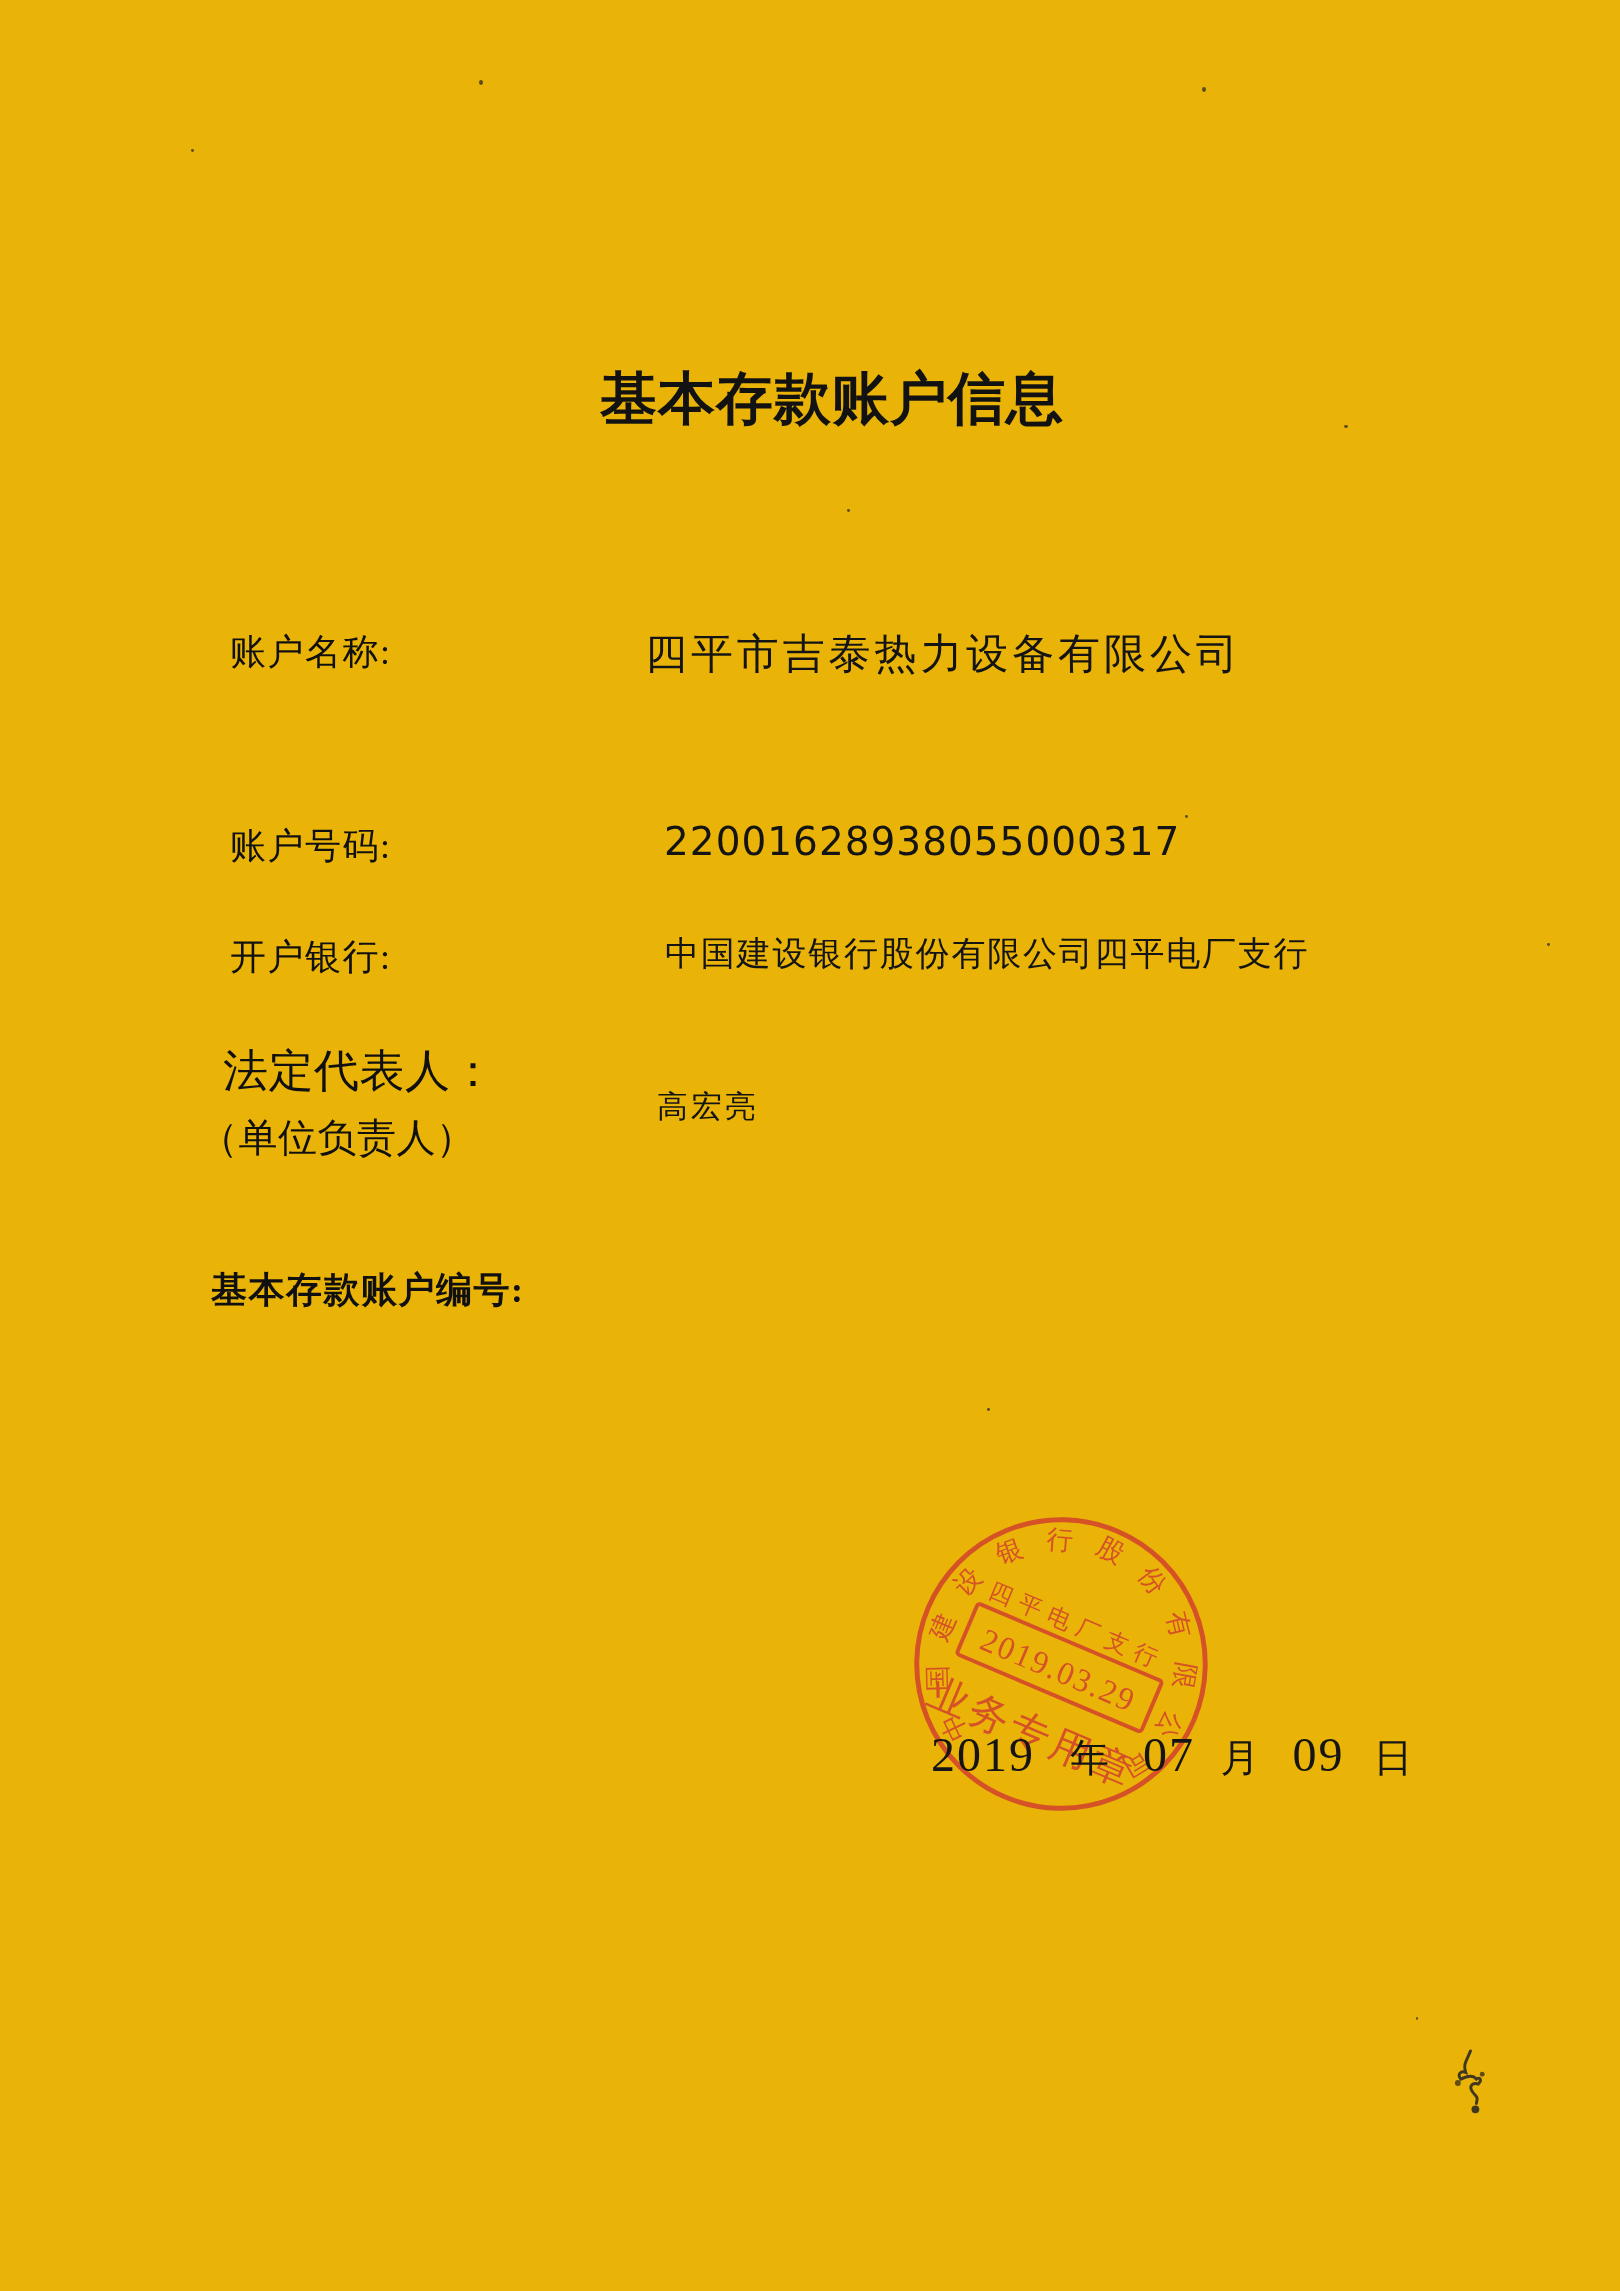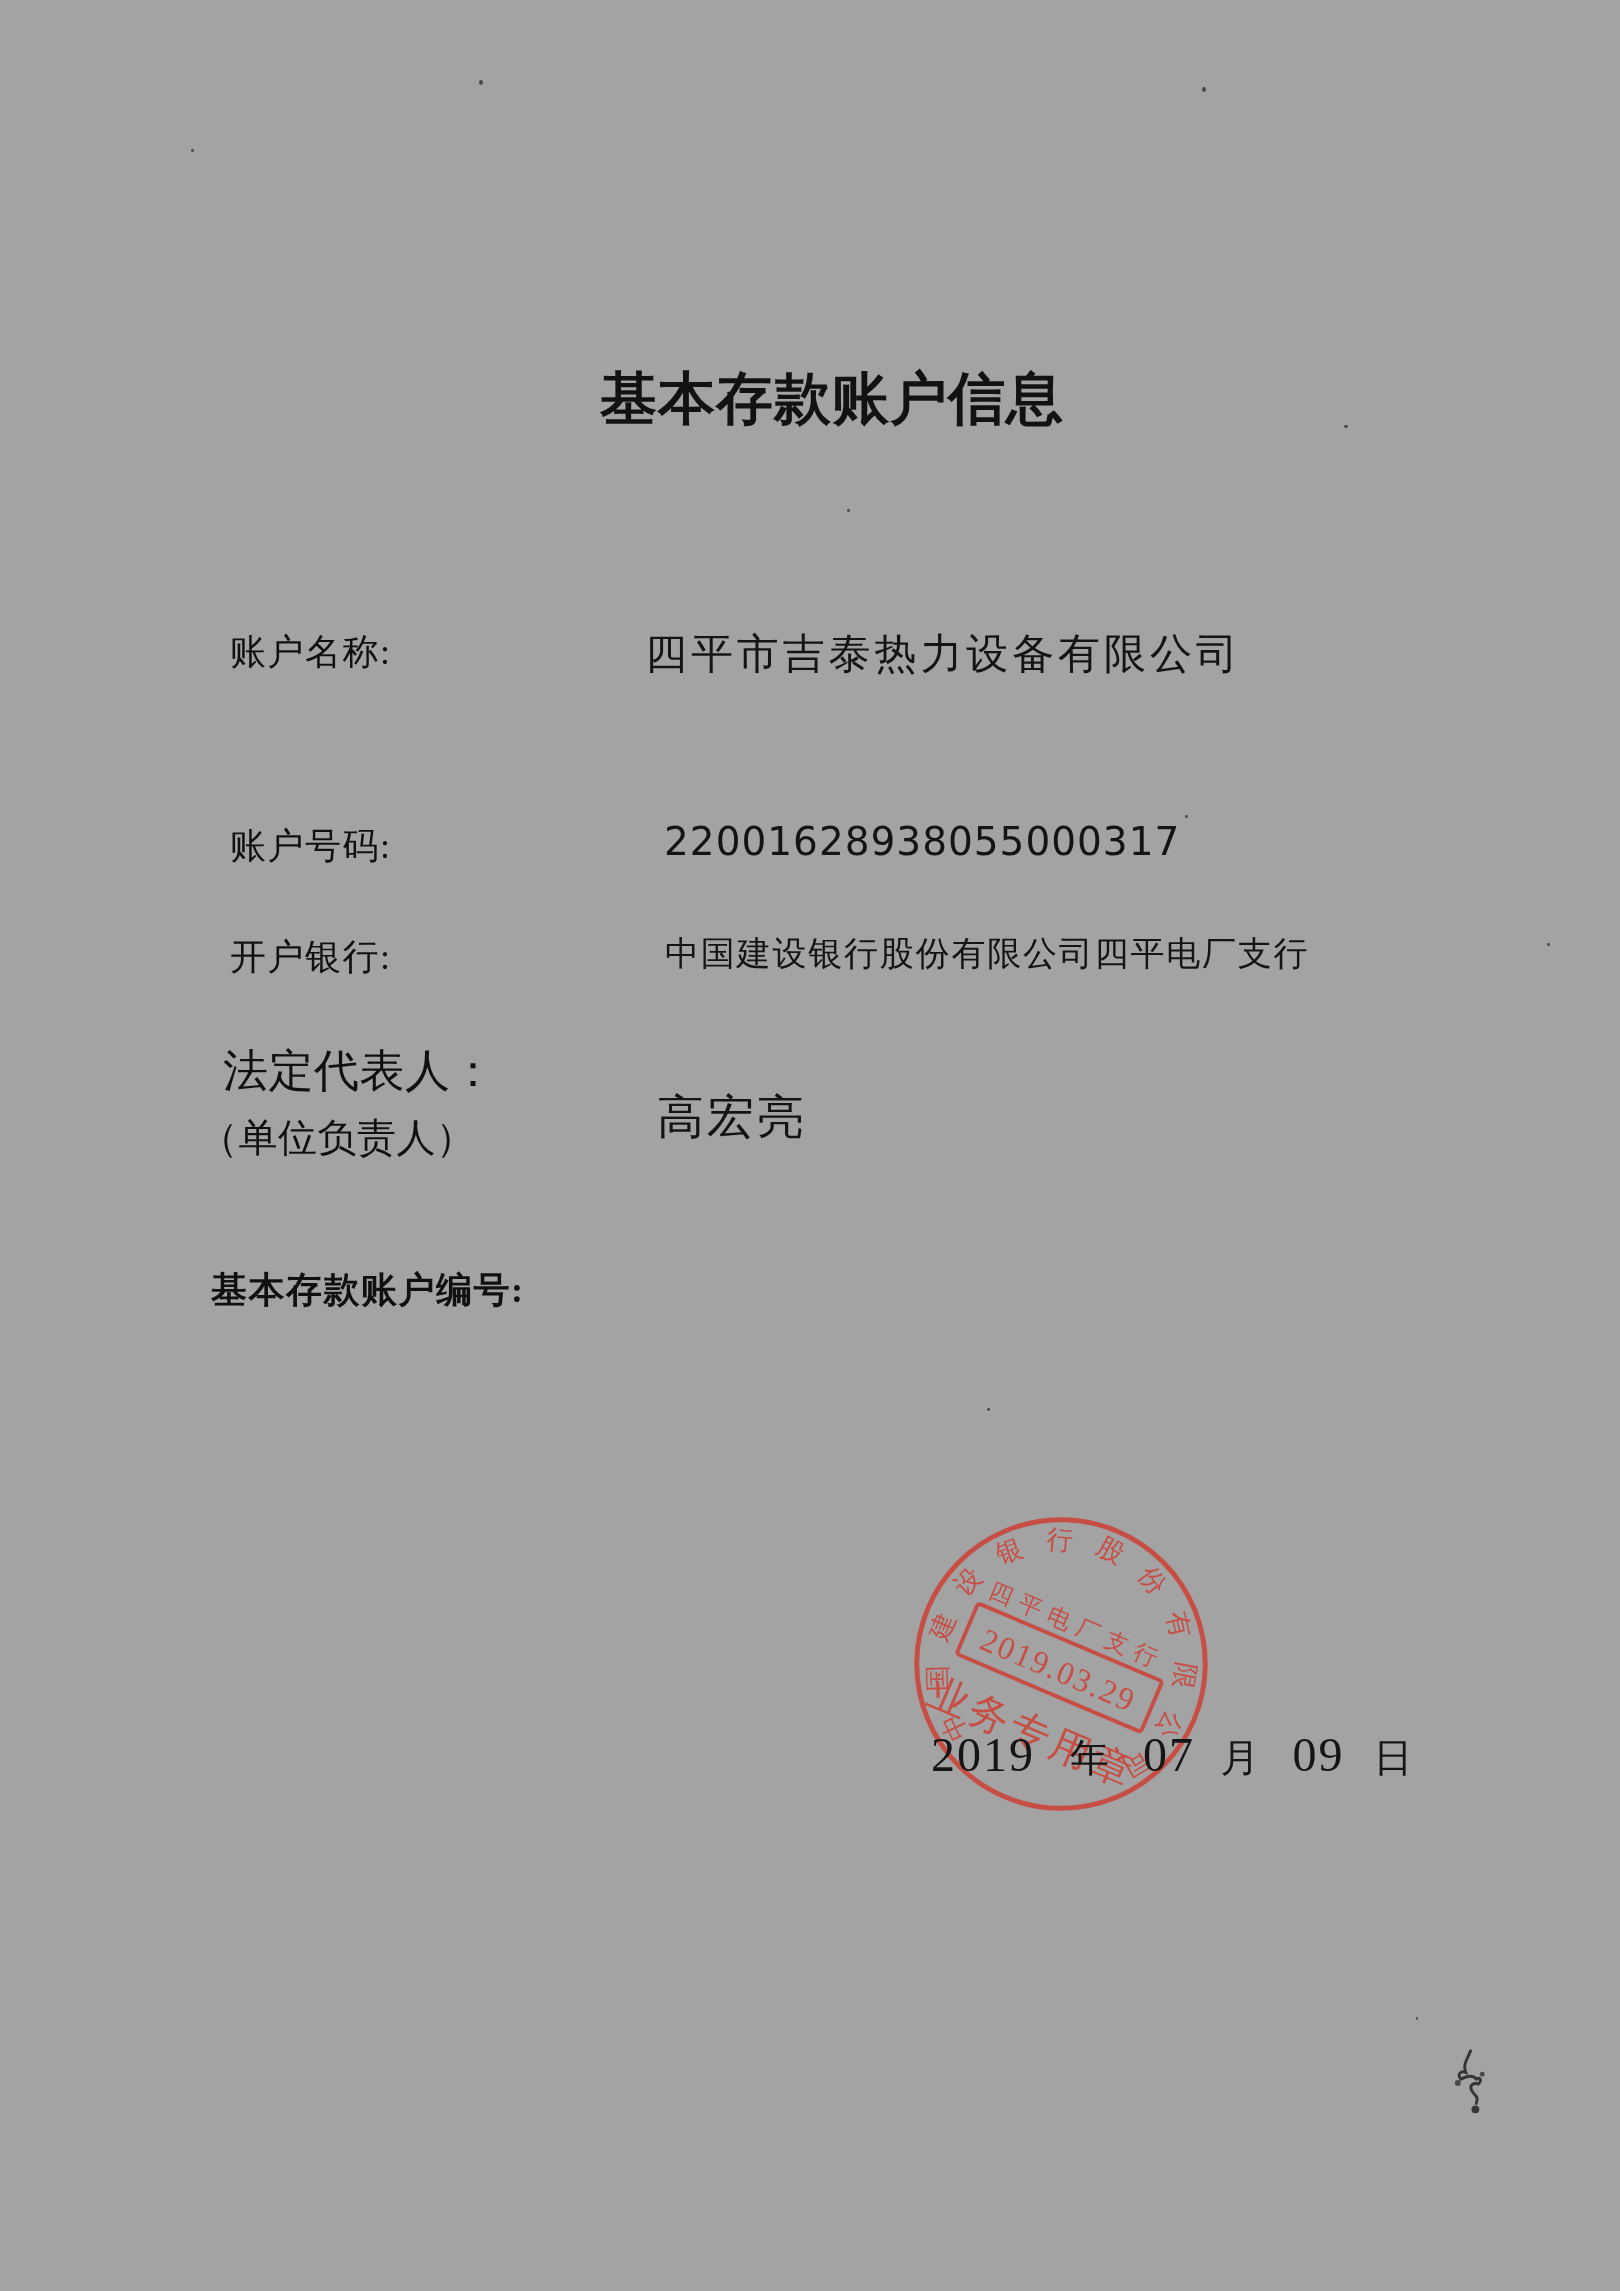--- a/index.html
+++ b/index.html
@@ -1,20 +1,20 @@
 <!DOCTYPE html>
 <html><head>
 <meta charset="utf-8">
 <style>
   * { margin:0; padding:0; box-sizing:border-box; }
   html,body { background:#ffffff; }
   .page {
     position:relative;
     width:1620px; height:2292px;
-    background:#a3a3a3;
+    background:#eab308;
     overflow:hidden;
     font-family:"Liberation Serif","DejaVu Serif",serif;
     color:#161616;
   }
   .cjk { font-family:"Liberation Serif","DejaVu Serif",serif; }
   .num { font-family:"DejaVu Sans","Liberation Sans",sans-serif; }
 
   .doc-title {
     position:absolute; left:600px; top:361px;
     font-size:57px; font-weight:700; letter-spacing:1px;
@@ -32,21 +32,21 @@
   .val-num { font-size:39px; letter-spacing:1px; font-family:"DejaVu Sans","Liberation Sans",sans-serif; }
 
   .lbl-r1 { left:230px; top:628px; }
   .val-r1 { left:645px; top:626px; }
   .lbl-r2 { left:230px; top:822px; }
   .val-r2 { left:664px; top:819px; }
   .lbl-r3 { left:230px; top:933px; }
   .val-r3 { left:665px; top:931px; font-size:34px; letter-spacing:1.8px; }
   .lbl-r4a { left:223px; top:1041px; letter-spacing:0.5px; font-size:45px; }
   .lbl-r4b { left:199px; top:1111px; letter-spacing:0.5px; font-size:39px; }
-  .val-r4 { left:657px; top:1086px; font-size:47px; letter-spacing:2.9px; }
+  .val-r4 { left:657px; top:1086px; font-size:31px; letter-spacing:2.9px; }
   .lbl-r5 { left:211px; top:1266px; font-weight:600; }
   .val-r5 { left:658px; top:1260px; }
 
   .date-line {
     position:absolute; left:931px; top:1727px; z-index:5;
     white-space:nowrap; color:#151515;
   }
   .date-line .dnum { font-family:Liberation Serif, serif; font-size:48px; letter-spacing:2px; }
   .date-line .dunit { font-size:39px; }
   .m1 { margin-right:35px; } .m2 { margin-right:34px; }

